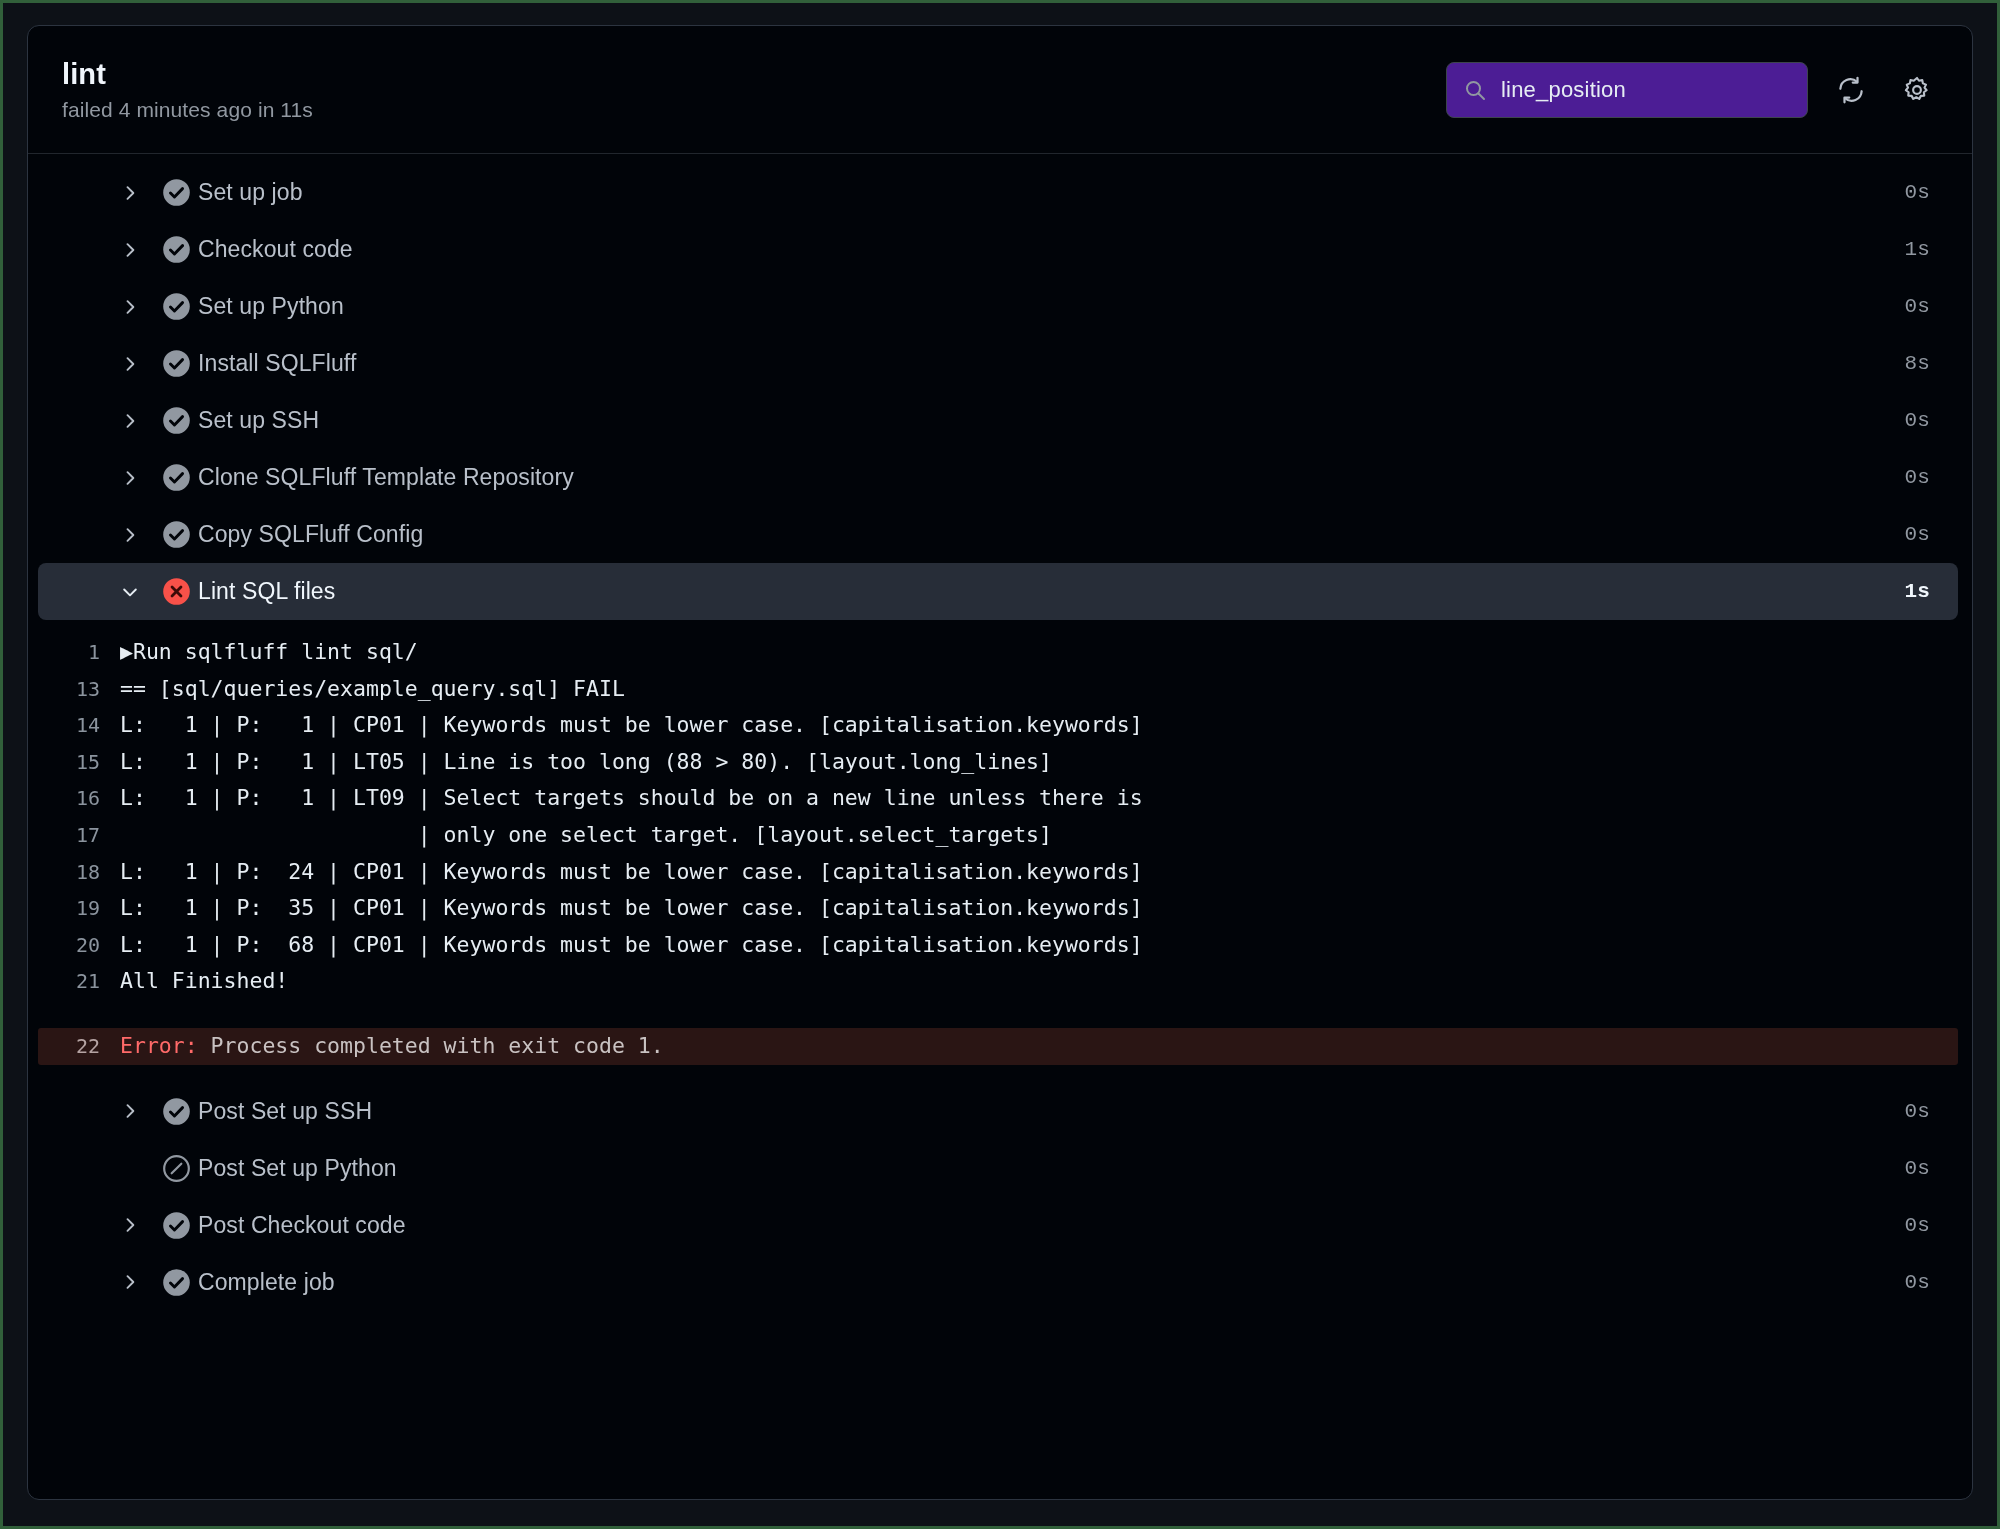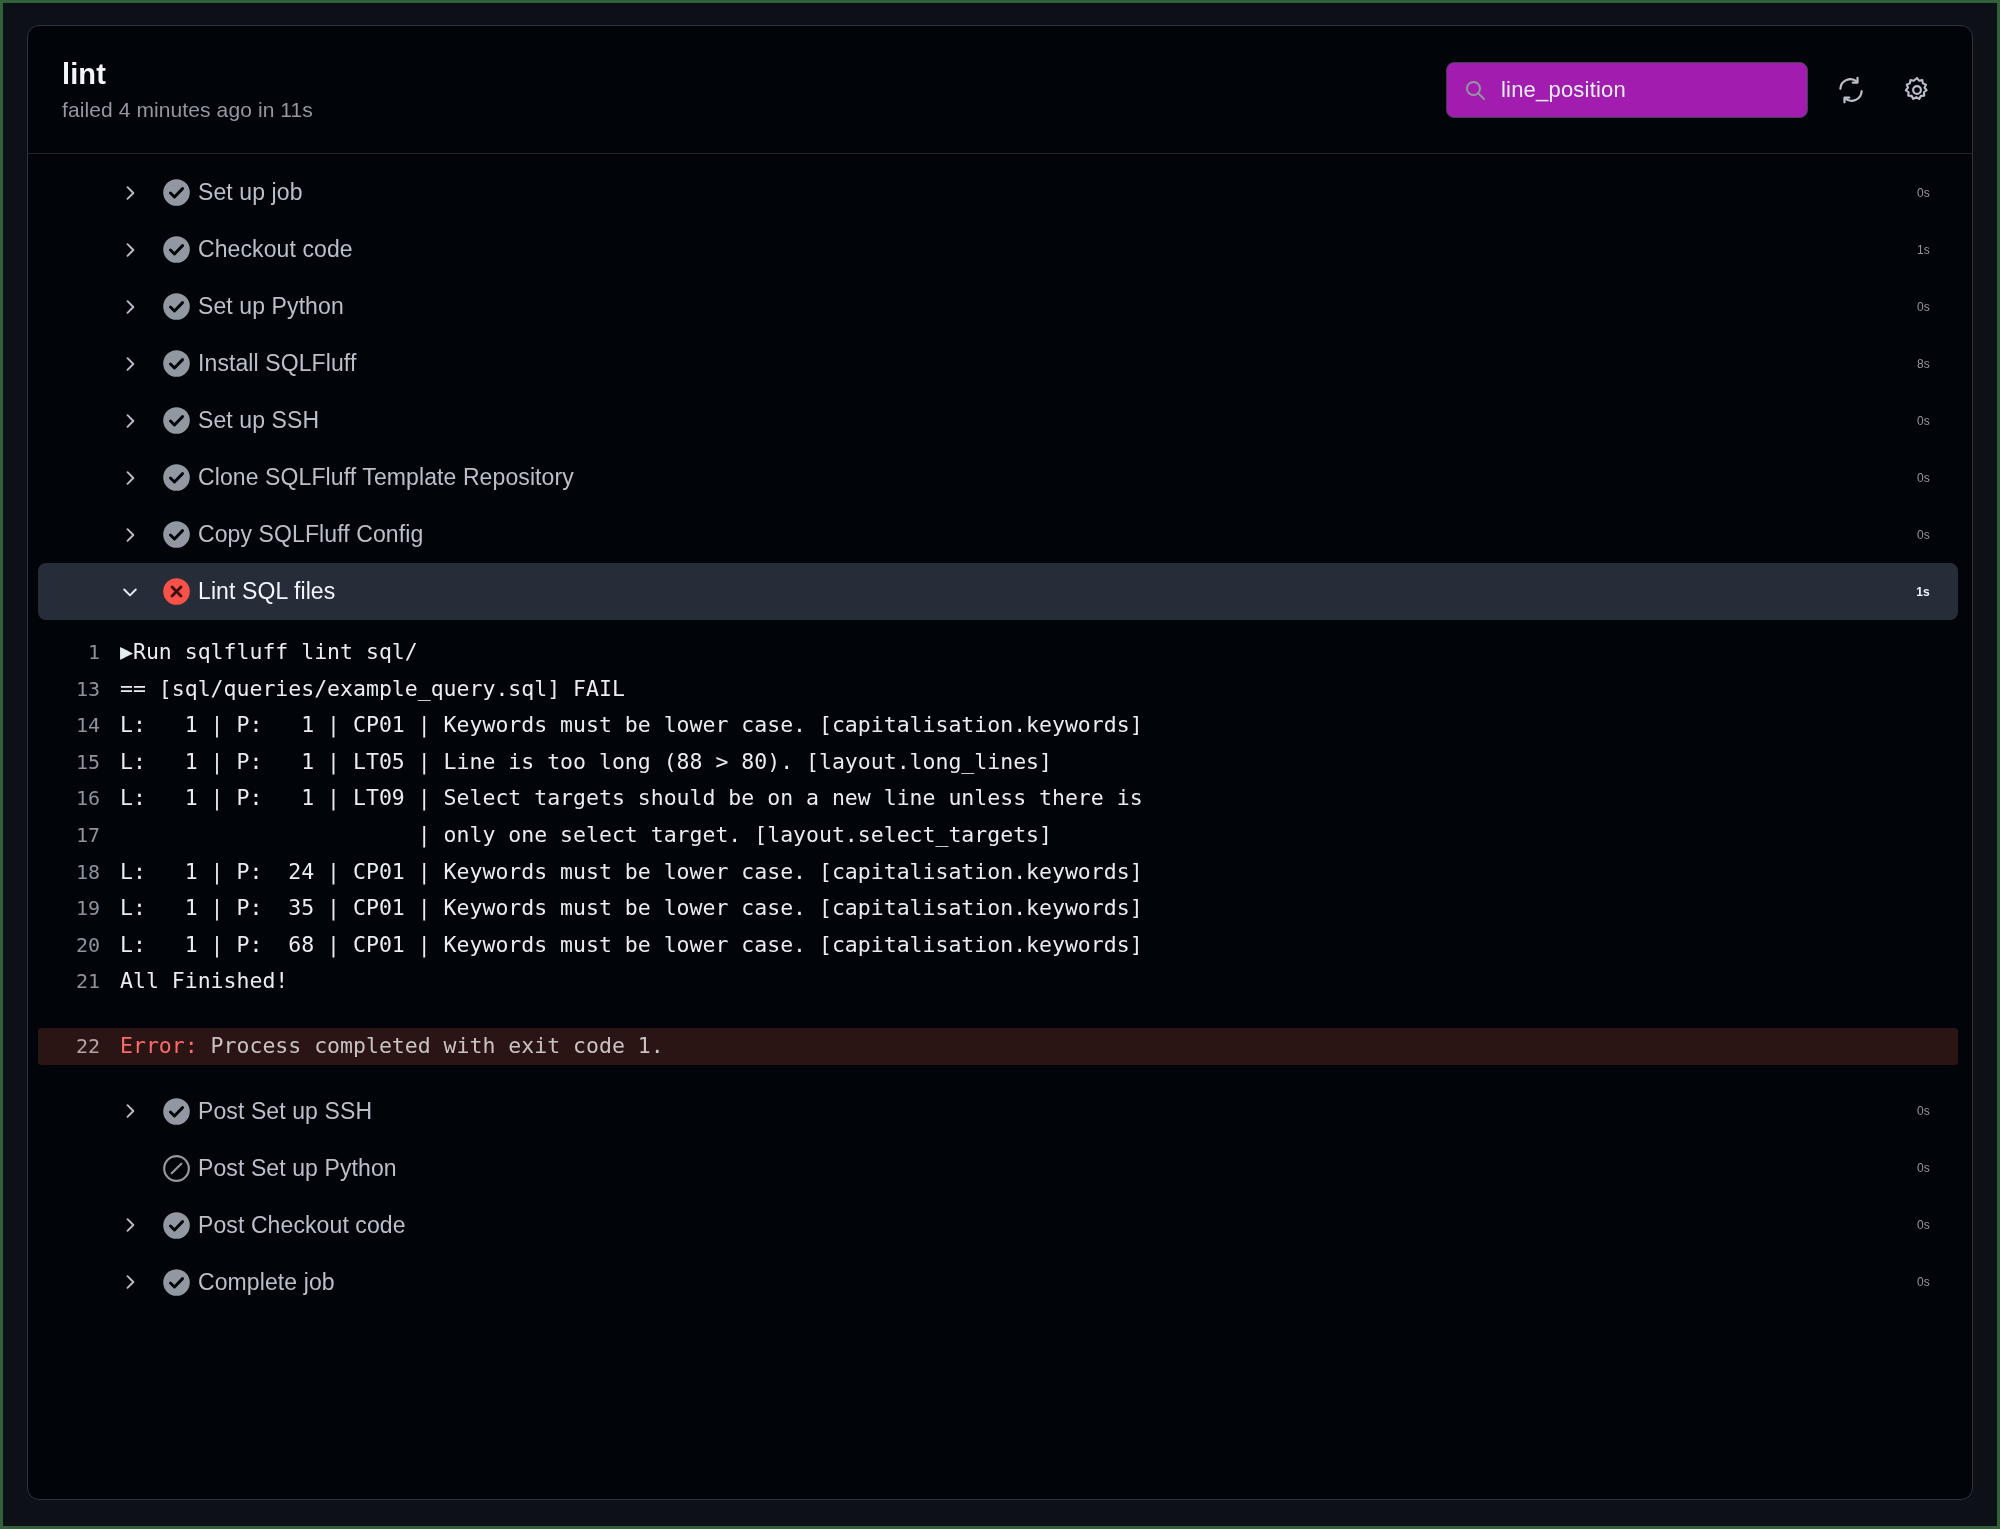--- a/index.html
+++ b/index.html
@@ -55,21 +55,21 @@
     font-size: 21px;
     color: #9198a1;
     letter-spacing: 0.1px;
   }
 
   .header-right { display: flex; align-items: center; gap: 20px; }
 
   .search-box {
     width: 362px;
     height: 56px;
-    background: #a21caf;
+    background: #4c1d95;
     border: 1px solid #3d444d;
     border-radius: 8px;
     display: flex;
     align-items: center;
     gap: 14px;
     padding: 0 16px;
   }
 
   .search-value {
     font-size: 22px;
@@ -131,23 +131,23 @@
     color: #b9c0ca;
     letter-spacing: 0.1px;
     white-space: nowrap;
   }
 
   .step-row.active .step-label { color: #f0f6fc; }
 
   .spacer { flex: 1 1 auto; }
 
   .step-time {
-    font-size: 12px;
+    font-size: 21px;
     color: #9198a1;
-    font-family: Liberation Sans, sans-serif;
+    font-family: Liberation Mono, monospace;
     letter-spacing: 0.2px;
   }
 
   .step-row.active .step-time { color: #f0f6fc; font-weight: bold; }
 
   
   .log {
     padding: 14px 0 18px 0;
     font-family: "DejaVu Sans Mono", monospace;
     font-size: 21.5px;

